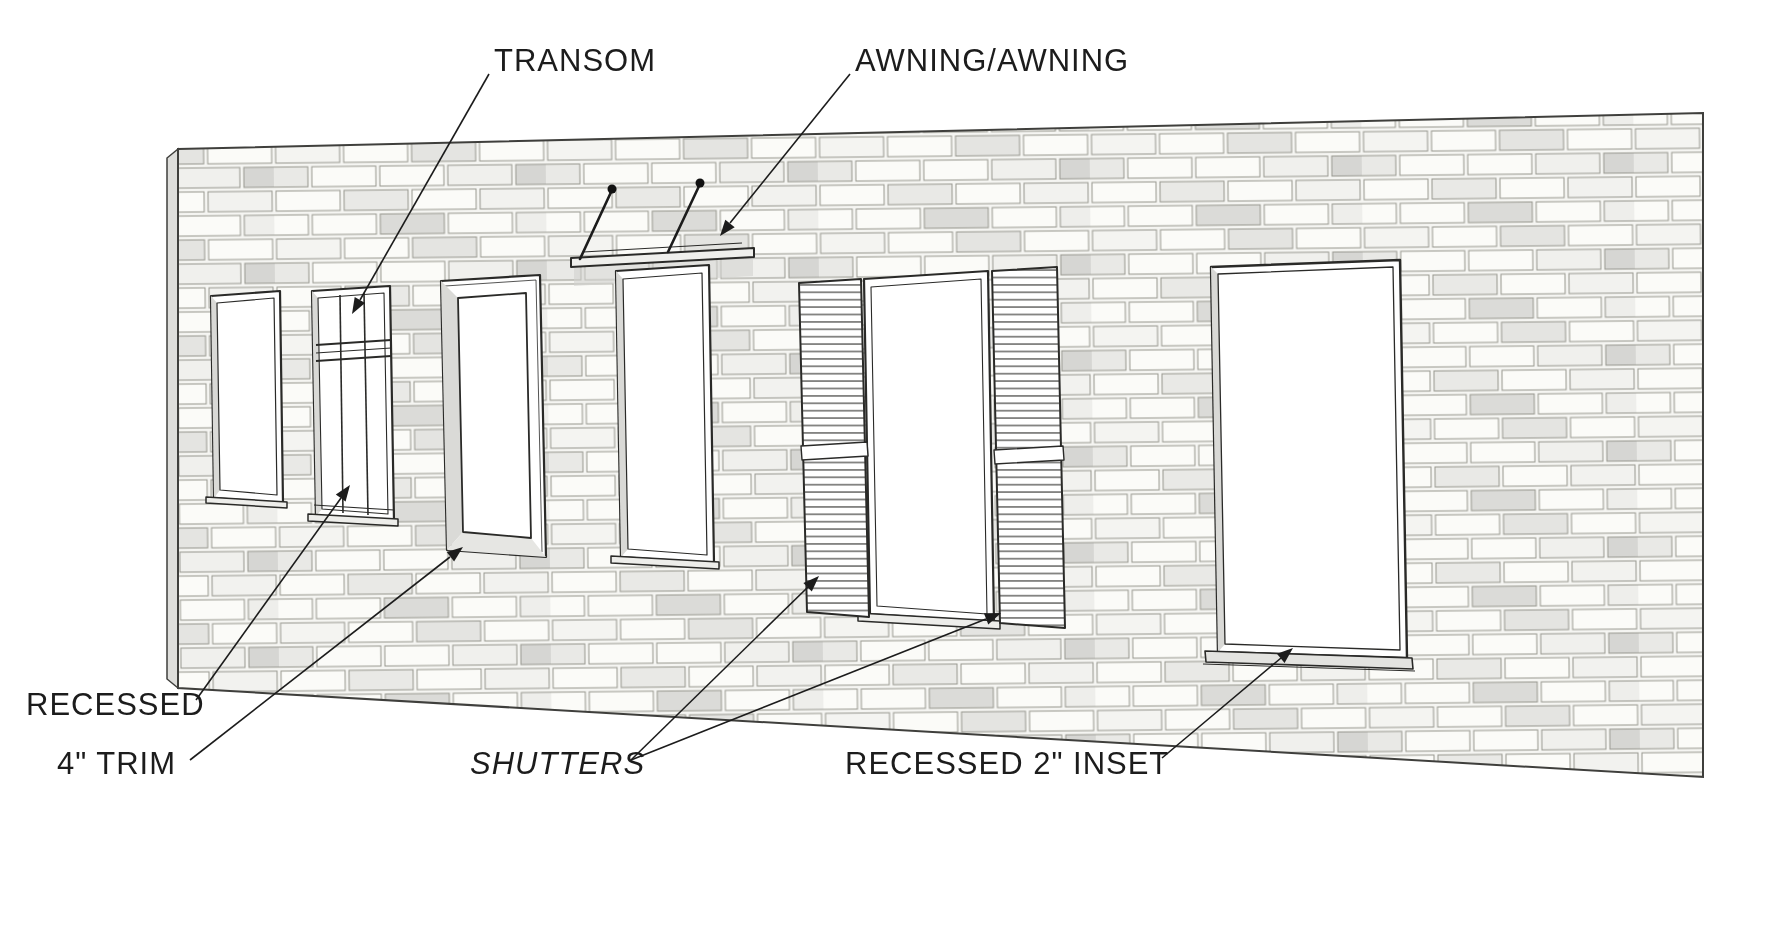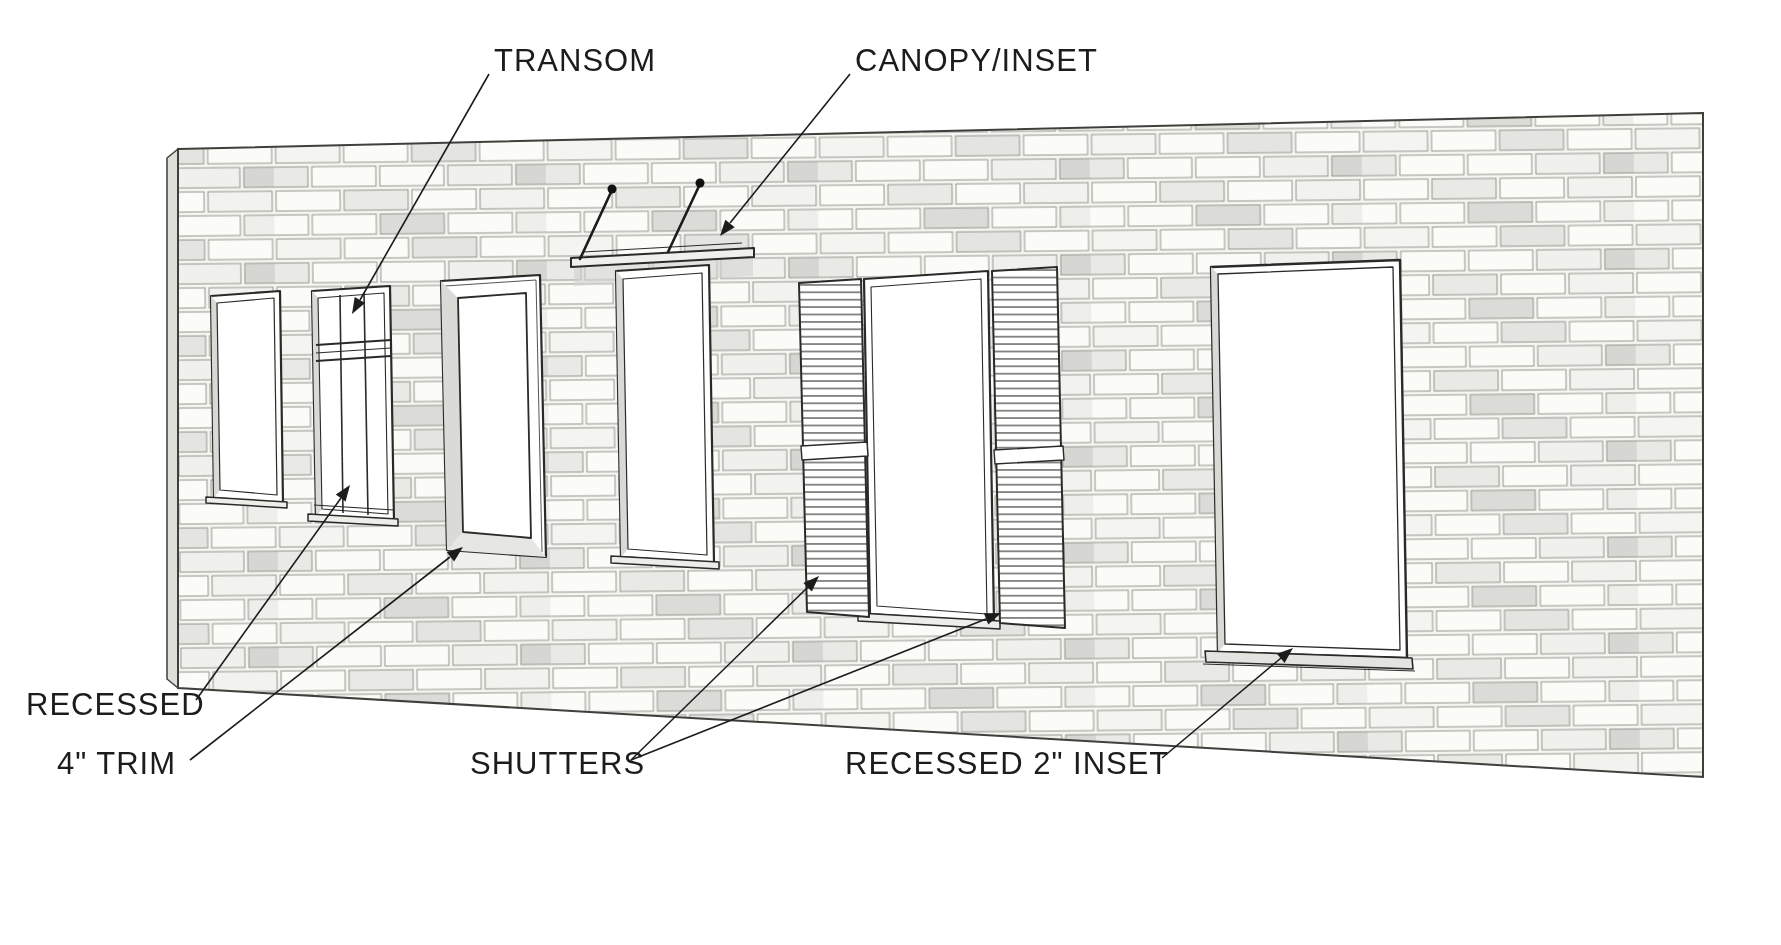--- a/index.html
+++ b/index.html
@@ -17,21 +17,21 @@
     letter-spacing:1px;
     color:#1c1c1c;
     white-space:nowrap;
     line-height:1.1;
     user-select:none;
   }
   .lbl-transom{left:494px;top:44px;}
   .lbl-canopy{left:855px;top:44px;}
   .lbl-mullions{left:26px;top:688px;}
   .lbl-trim{left:57px;top:747px;}
-  .lbl-shutters{left:470px;top:747px;}
+  .lbl-shutters{left:470px;top:747px;font-style:italic;}
   .lbl-recessed{left:845px;top:747px;}
 </style>
 </head>
 <body>
 
 <div class="stage">
 
   <svg class="drawing" width="1781" height="945" viewBox="0 0 1781 945">
     <defs>
       <pattern id="bricks" x="0" y="0" width="272" height="96" patternUnits="userSpaceOnUse" patternTransform="rotate(-0.6)">
@@ -162,19 +162,19 @@
         <polygon points="1001,613 988.3,624.5 983.9,613.3" stroke="none"></polygon>
       </g>
       <g>
         <line x1="1162" y1="758" x2="1281" y2="658"></line>
         <polygon points="1293,648 1284.6,662.9 1276.9,653.7" stroke="none"></polygon>
       </g>
     </g>
   </svg>
 
   <div class="label lbl-transom">TRANSOM</div>
-  <div class="label lbl-canopy">CANOPY/INSET</div>
+  <div class="label lbl-canopy">AWNING/AWNING</div>
   <div class="label lbl-mullions">RECESSED</div>
   <div class="label lbl-trim">4" TRIM</div>
   <div class="label lbl-shutters">SHUTTERS</div>
   <div class="label lbl-recessed">RECESSED 2" INSET</div>
 
 </div>
 
 </body></html>

